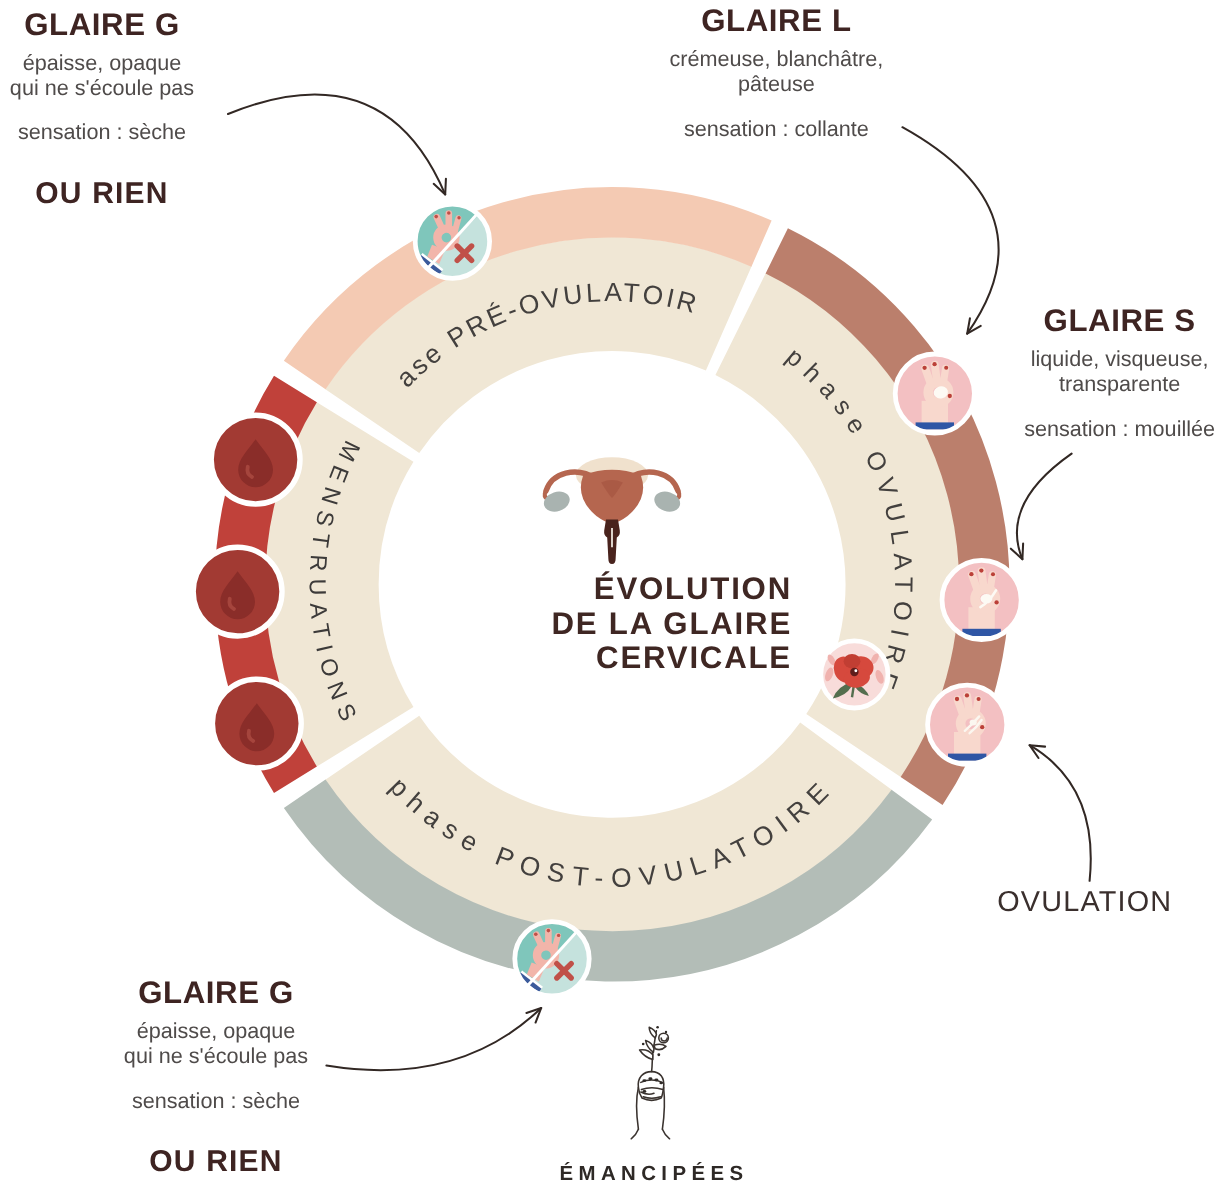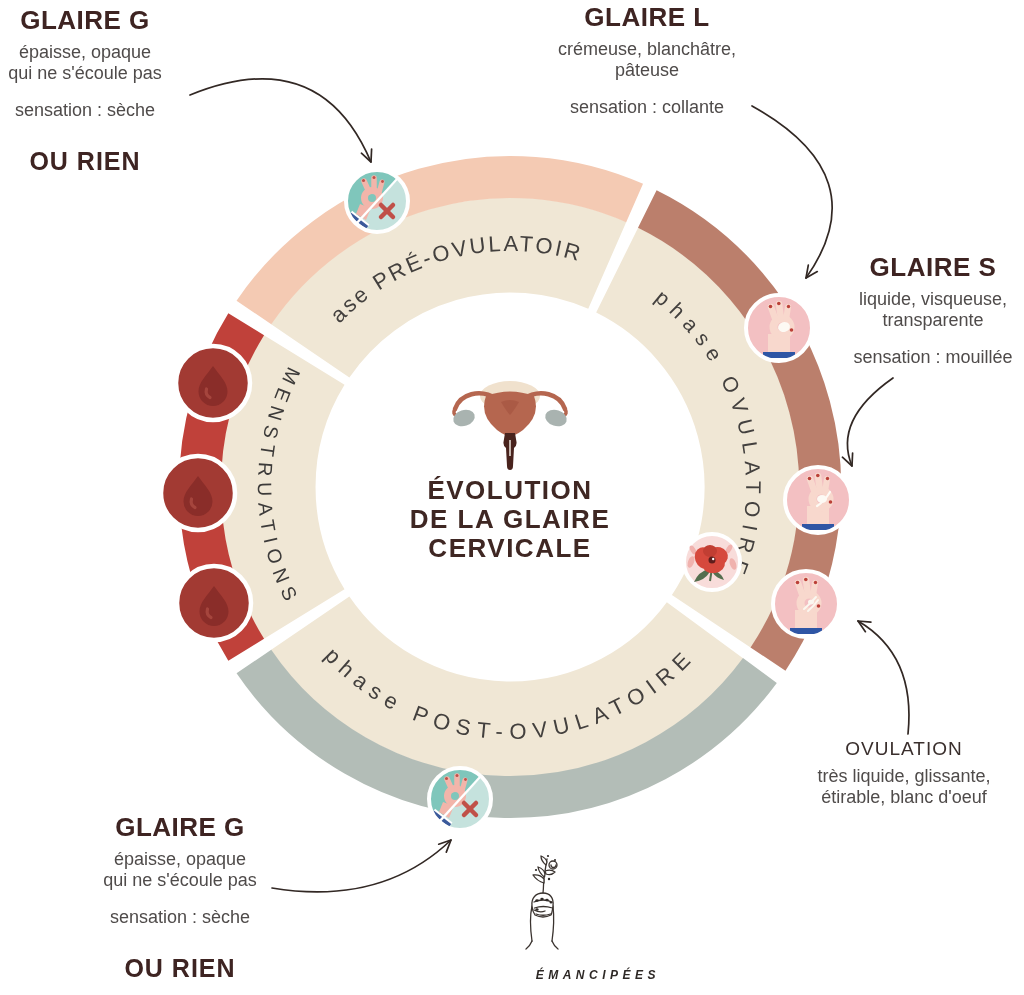--- a/index.html
+++ b/index.html
@@ -5,33 +5,33 @@
   html,body { margin:0; padding:0; background:#ffffff; }
   body { width:1024px; height:995px; font-family:"Liberation Sans", sans-serif; }
   .stage { position:relative; width:1024px; height:995px; overflow:hidden; background:#ffffff; }
   svg.diagram { position:absolute; left:0; top:0; }
 
   .block { position:absolute; text-align:center; color:#4f4b4a; }
   .block h2 { margin:0; font-size:26px; line-height:1.15; font-weight:bold; color:#3e2422; letter-spacing:0.5px; }
   .desc { margin-top:6px; font-size:18px; line-height:1.18; white-space:pre-line; }
   .sense { margin-top:16px; font-size:18px; white-space:nowrap; }
   .extra { margin-top:26px; font-size:25px; font-weight:bold; color:#3e2422; letter-spacing:1px; }
-  .overline { font-size:19px; color:#3a2f2d; letter-spacing:1px; margin-bottom:1px; }
+  .overline { font-size:24px; color:#3a2f2d; letter-spacing:1px; margin-bottom:1px; }
 
   #blk-g-top { left:-3px; top:6px;  width:176px; }
   #blk-l     { left:537px; top:3px;  width:220px; }
   #blk-s     { left:842px; top:253px; width:182px; }
   #blk-p     { left:796px; top:738px; width:216px; }
   #blk-g-bot { left:70px;  top:813px; width:220px; }
 
-  #title-block { position:absolute; left:360px; top:476px; width:300px; text-align:center;
+  #title-block { position:absolute; left:360px; top:476px; width:300px; text-align:right;
                  font-size:26px; font-weight:bold; color:#3f2723; letter-spacing:1.5px;
                  line-height:1.12; white-space:pre-line; }
-  #brand-block { position:absolute; left:430px; top:968px; width:230px; text-align:right;
-                 font-size:12px; font-weight:bold; color:#2e2926; letter-spacing:4.5px;font-style:italic; }
+  #brand-block { position:absolute; left:430px; top:968px; width:230px; text-align:center;
+                 font-size:17px; font-weight:bold; color:#2e2926; letter-spacing:4.5px; }
 
   .ring-label      { font-size:22px;   fill:#43403e; letter-spacing:2.5px; }
   .ring-label-ovu  { font-size:21px;   fill:#43403e; letter-spacing:7px; }
   .ring-label-mens { font-size:19.5px; fill:#3c3a39; letter-spacing:6.5px; }
   .ring-label-post { font-size:22px;   fill:#43403e; letter-spacing:7px; }
   .arrow { stroke:#322824; stroke-width:1.7; fill:none; stroke-linecap:round; stroke-linejoin:round; }
 </style>
 </head>
 <body>
 
@@ -243,22 +243,20 @@
 
   <div class="block" id="blk-l">
     <h2>GLAIRE L</h2>
     <div class="desc">crémeuse, blanchâtre,
 pâteuse</div>
     <div class="sense">sensation : collante</div>
   </div>
 
   <div class="block" id="blk-p">
     <div class="overline">OVULATION</div>
-    <div class="desc">très liquide, glissante,
-étirable, blanc d'oeuf</div>
   </div>
 
   <div class="block" id="blk-g-bot">
     <h2>GLAIRE G</h2>
     <div class="desc">épaisse, opaque
 qui ne s'écoule pas</div>
     <div class="sense">sensation : sèche</div>
     <div class="extra">OU RIEN</div>
   </div>
 

